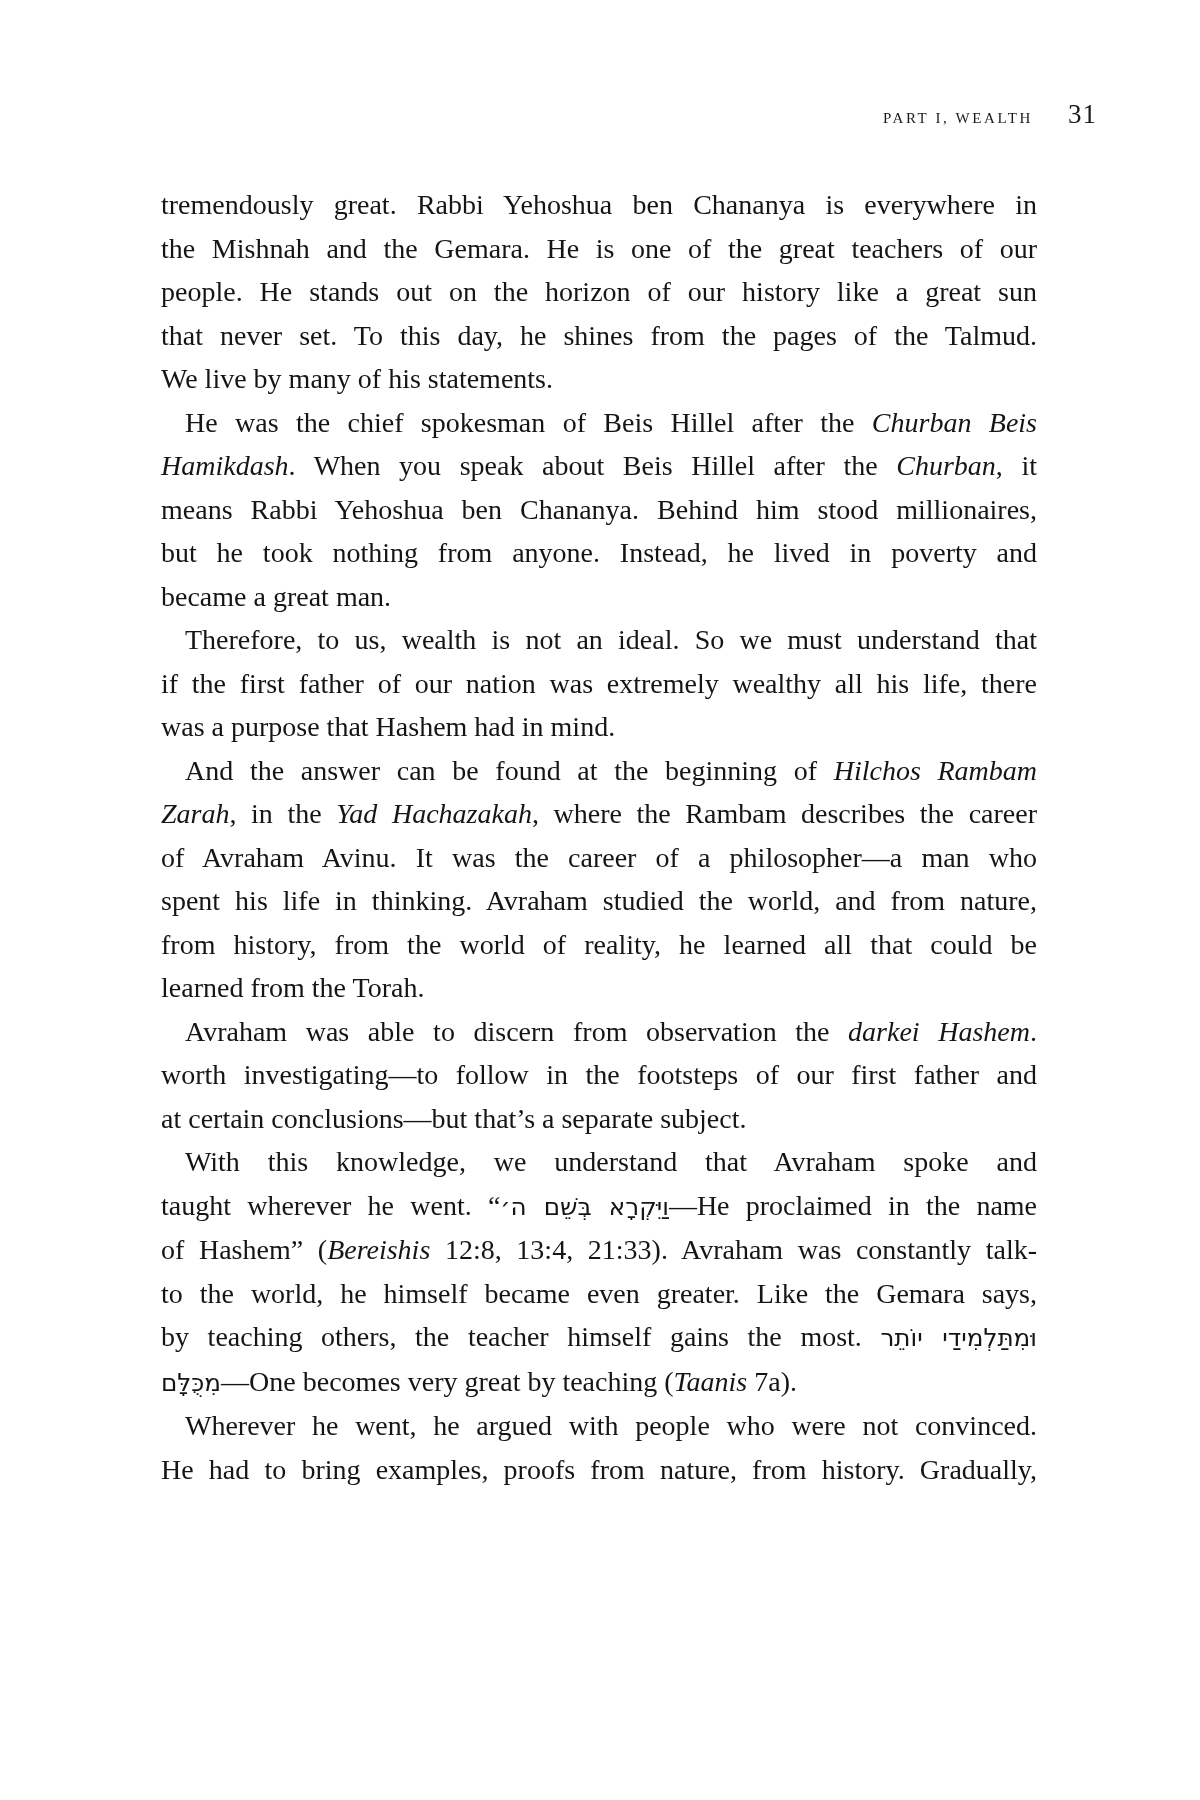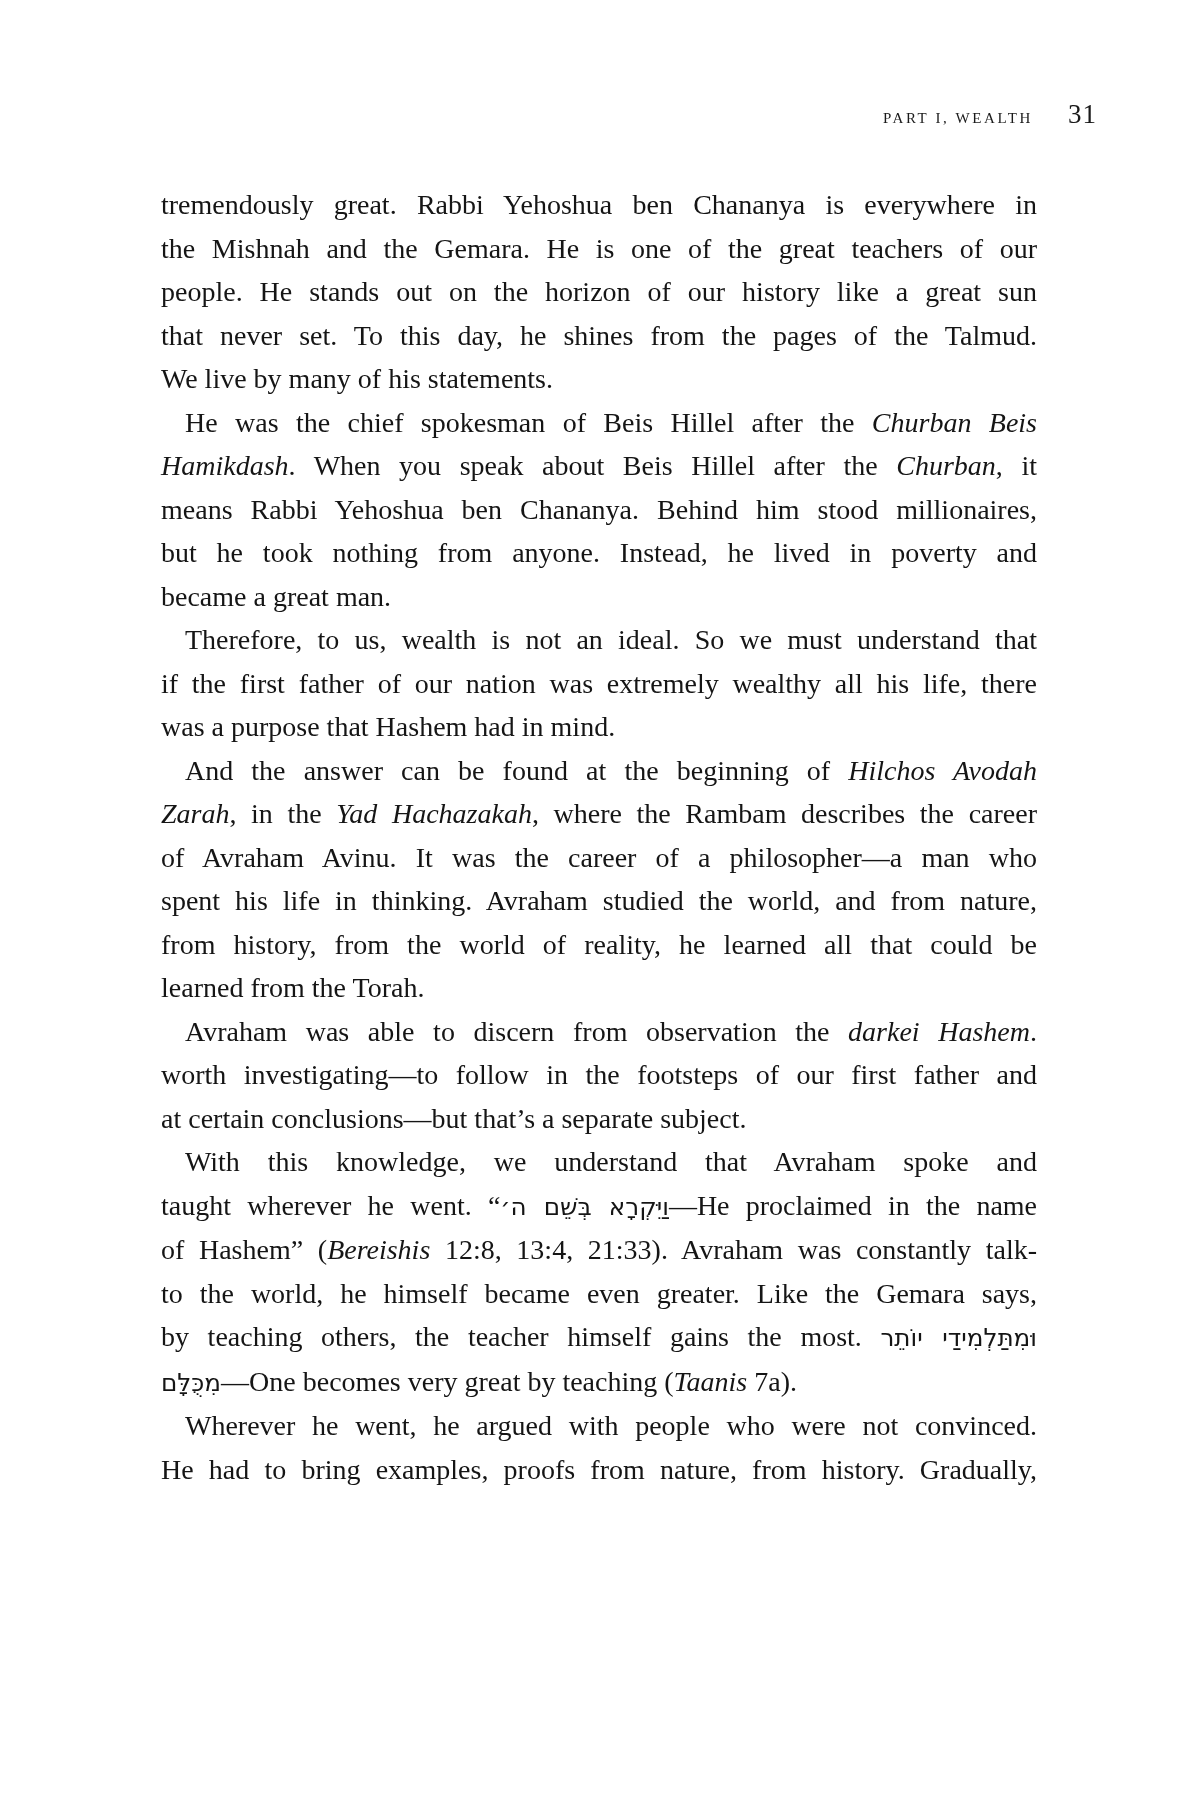--- a/index.html
+++ b/index.html
@@ -87,21 +87,21 @@
         <div class="line"><span class="">means Rabbi Yehoshua ben Chananya. Behind him stood millionaires,</span></div>
         <div class="line"><span class="">but he took nothing from anyone. Instead, he lived in poverty and</span></div>
         <div class="line end"><span class="">became a great man.</span></div>
       </div>
       <div class="para indent">
         <div class="line"><span class="">Therefore, to us, wealth is not an ideal. So we must understand that</span></div>
         <div class="line"><span class="">if the first father of our nation was extremely wealthy all his life, there</span></div>
         <div class="line end"><span class="">was a purpose that Hashem had in mind.</span></div>
       </div>
       <div class="para indent">
-        <div class="line"><span class="">And the answer can be found at the beginning of </span><span class="i">Hilchos Avodah</span></div>
+        <div class="line"><span class="">And the answer can be found at the beginning of </span><span class="i">Hilchos Rambam</span></div>
         <div class="line"><span class="i">Zarah</span><span class="">, in the </span><span class="i">Yad Hachazakah</span><span class="">, where the Rambam describes the career</span></div>
         <div class="line"><span class="">of Avraham Avinu. It was the career of a philosopher—a man who</span></div>
         <div class="line"><span class="">spent his life in thinking. Avraham studied the world, and from nature,</span></div>
         <div class="line"><span class="">from history, from the world of reality, he learned all that could be</span></div>
         <div class="line end"><span class="">learned from the Torah.</span></div>
       </div>
       <div class="para indent">
         <div class="line"><span class="">Avraham was able to discern from observation the </span><span class="i">darkei Hashem</span><span class="">.</span></div>
         <div class="line"><span class="">worth investigating—to follow in the footsteps of our first father and</span></div>
         <div class="line end"><span class="">at certain conclusions—but that’s a separate subject.</span></div>

